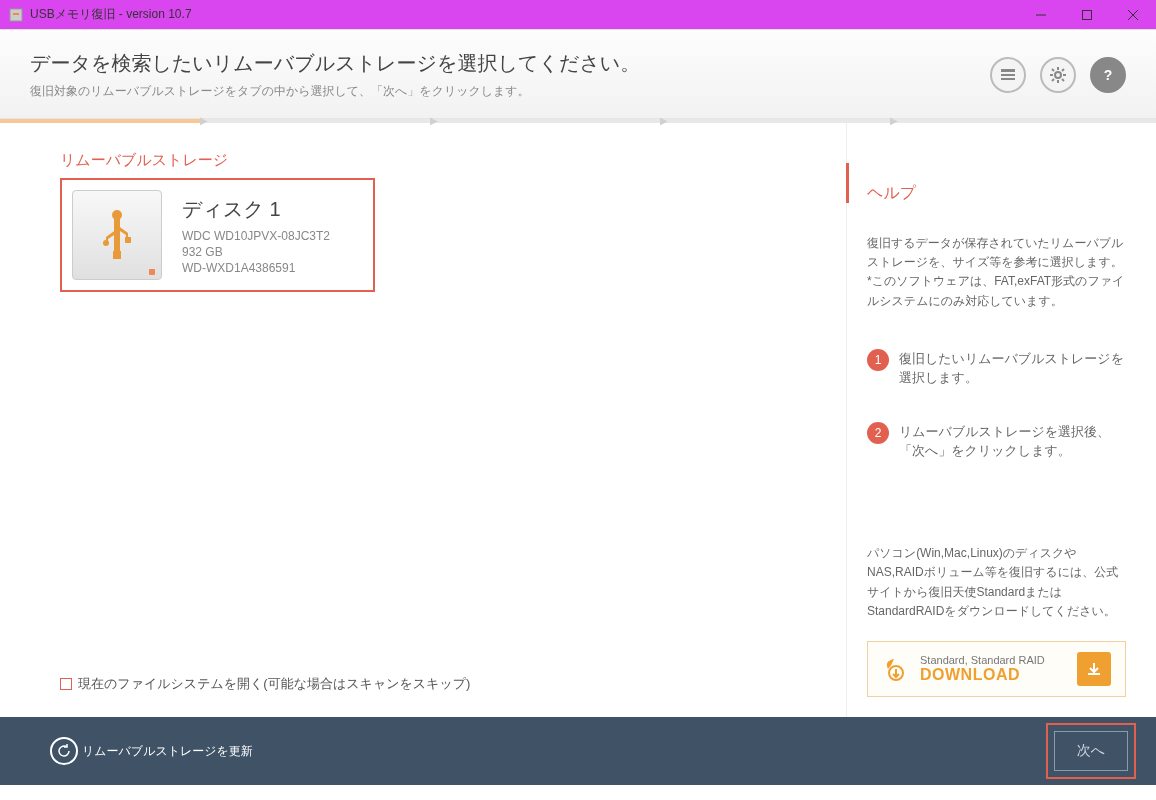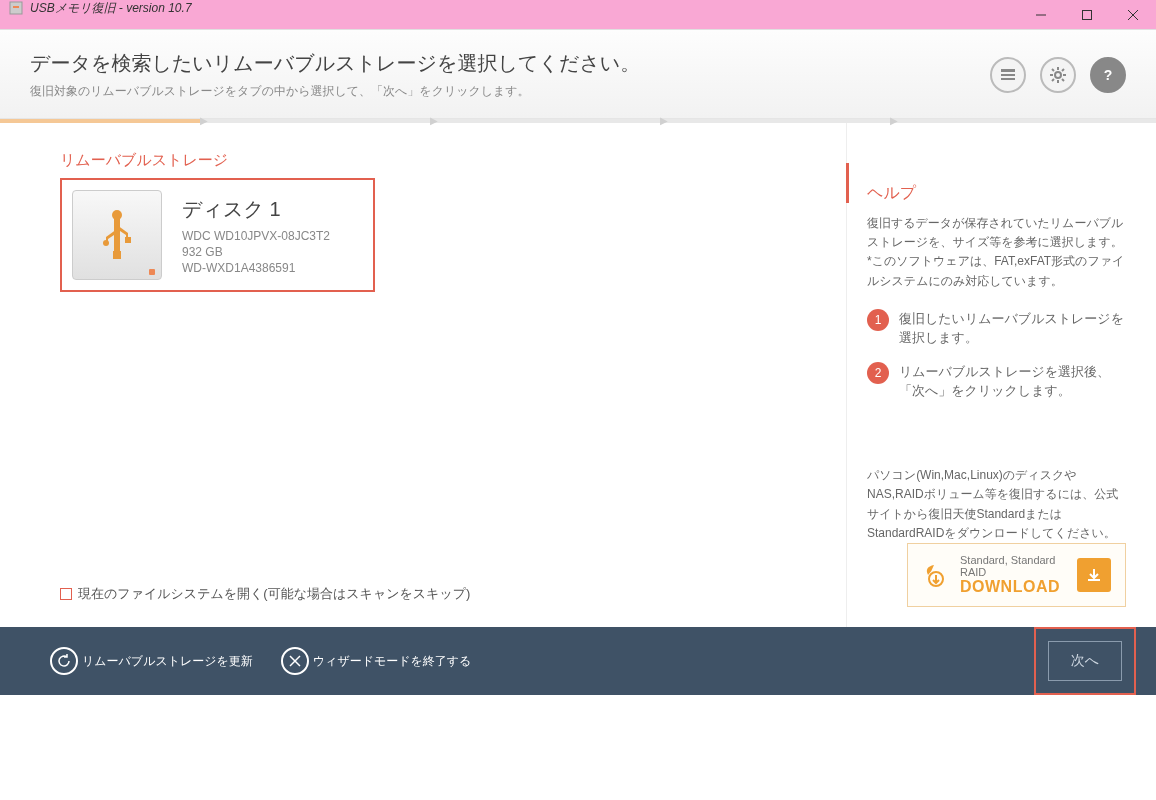--- a/index.html
+++ b/index.html
@@ -1,71 +1,71 @@
 <!DOCTYPE html>
 <html><head>
 <meta charset="utf-8">
 <style>
 * { box-sizing: border-box; margin: 0; padding: 0; }
 body { font-family: "Meiryo", "Yu Gothic", sans-serif; font-size: 13px; background: #fff; color: #555; width: 1156px; height: 800px; overflow: hidden; }
 
-.titlebar { height: 30px; display: flex; padding: 0 0 0 8px; background: #f9a8d4; border-bottom: 1px solid #e0e0e0; font-style: italic; }
+.titlebar { height: 30px; display: flex; align-items: center; padding: 0 0 0 8px; background: #d946ef; border-bottom: 1px solid #e0e0e0; }
 .titlebar .app-icon { width: 16px; height: 16px; margin-right: 6px; }
 .titlebar .title { font-size: 12px; color: #333; flex: 1; }
 .titlebar .win-controls { display: flex; }
 .titlebar .win-btn { width: 46px; height: 30px; display: flex; align-items: center; justify-content: center; }
 .titlebar .win-btn svg { stroke: #333; }
 
 .header { background: linear-gradient(#fdfdfd, #f2f2f2); padding: 20px 30px 18px 30px; display: flex; align-items: center; border-bottom: 1px solid #e5e5e5; }
 .header-text { flex: 1; }
 .header h1 { font-size: 20px; font-weight: normal; color: #444; margin-bottom: 6px; }
 .header p { font-size: 12px; color: #888; }
 .header-icons { display: flex; gap: 14px; }
 .header-icon { width: 36px; height: 36px; border-radius: 50%; background: #f4f4f4; border: 2px solid #bbb; display: flex; align-items: center; justify-content: center; cursor: pointer; }
 .header-icon.dark { background: #888; border-color: #888; }
 .header-icon svg { width: 18px; height: 18px; }
 
 .progress-strip { height: 4px; background: #e8e8e8; position: relative; }
 .progress-strip::before { content: ""; position: absolute; left: 0; top: 0; height: 100%; width: 200px; background: #f5c896; }
 .progress-strip .chev { position: absolute; top: -4px; color: #d0d0d0; font-size: 10px; }
 
-.body { display: flex; height: 504px; border-radius: 15px; }
+.body { display: flex; height: 594px; border-radius: 15px; }
 .main { flex: 1; padding: 28px 32px 10px 60px; display: flex; flex-direction: column; }
 .section-title { color: #e2604f; font-size: 15px; margin-bottom: 8px; }
 .disk-card { border: 2px solid #e2604f; padding: 10px; display: flex; gap: 20px; width: 315px; }
 .disk-icon { width: 90px; height: 90px; background: linear-gradient(#f8f8f8, #e0e0e0); border: 1px solid #ccc; border-radius: 4px; display: flex; align-items: center; justify-content: center; position: relative; }
 .disk-icon svg { width: 46px; height: 56px; }
 .disk-icon::after { content: ""; position: absolute; bottom: 4px; right: 6px; width: 6px; height: 6px; background: #e85; border-radius: 1px; }
 .disk-info { display: flex; flex-direction: column; justify-content: center; gap: 2px; }
 .disk-title { font-size: 20px; color: #444; margin-bottom: 4px; }
 .disk-meta { font-size: 12px; color: #888; }
 
 .main-bottom { margin-top: auto; padding-bottom: 14px; }
 .checkbox-row { display: flex; align-items: center; gap: 6px; font-size: 13px; color: #555; }
 .checkbox { width: 12px; height: 12px; border: 1px solid #e2604f; }
 
-.sidebar { width: 310px; padding: 60px 30px 20px 20px; border-left: 1px solid #eee; position: relative; display: flex; flex-direction: column; }
+.sidebar { width: 310px; padding: 60px 30px 20px 20px; border-left: 1px solid #eee; position: relative; display: flex; flex-direction: column; gap: 20px; }
 .sidebar::before { content: ""; position: absolute; left: -1px; top: 40px; width: 3px; height: 40px; background: #e2604f; }
 .help-title { color: #e2604f; font-size: 16px; margin-bottom: 10px; }
 .help-text { font-size: 12px; color: #666; line-height: 1.6; margin-bottom: 18px; }
 .step { display: flex; gap: 10px; margin-bottom: 14px; }
 .step-num { width: 22px; height: 22px; border-radius: 50%; background: #e2604f; color: #fff; display: flex; align-items: center; justify-content: center; font-size: 12px; flex-shrink: 0; }
 .step-text { font-size: 13px; color: #666; line-height: 1.5; }
 .dl-text { font-size: 12px; color: #666; line-height: 1.6; margin-top: auto; }
-.dl-box { border: 1px solid #f0d0a0; background: #fffdf8; padding: 10px 14px; display: flex; align-items: center; gap: 10px; margin-left: 40px; }
+.dl-box { border: 1px solid #f0d0a0; background: #fffdf8; padding: 10px 14px; display: flex; align-items: center; gap: 10px; }
 .dl-wing { width: 28px; height: 28px; }
 .dl-labels { flex: 1; }
 .dl-labels .s1 { font-size: 11px; color: #777; }
 .dl-labels .s2 { font-size: 16px; font-weight: bold; color: #f0a030; letter-spacing: 0.5px; }
 .dl-btn { width: 34px; height: 34px; background: #f0a030; border-radius: 3px; display: flex; align-items: center; justify-content: center; }
 
 .footer { height: 68px; background: #3f5266; display: flex; align-items: center; padding: 0 20px 0 50px; color: #fff; gap: 28px; }
 .footer-btn { display: flex; align-items: center; gap: 4px; font-size: 12px; cursor: pointer; }
 .footer-btn .circ { width: 28px; height: 28px; border: 2px solid #fff; border-radius: 50%; display: flex; align-items: center; justify-content: center; }
-.next-wrap { margin-left: auto; border: 2px solid #e2604f; padding: 12px; }
+.next-wrap { margin-left: auto; border: 2px solid #e2604f; padding: 6px; }
 .next-btn { border: 1px solid #8a9bad; padding: 10px 22px; color: #cdd6e0; font-size: 14px; }
 </style>
 </head>
 <body>
 
 <div class="titlebar">
   <svg class="app-icon" viewBox="0 0 16 16">
       <rect x="2" y="2" width="12" height="12" fill="#ccc" stroke="#999"></rect>
       <rect x="5" y="6" width="6" height="2" fill="#e85"></rect>
     </svg>
@@ -200,25 +200,16 @@
 
 <div class="footer">
   <div class="footer-btn">
     <span class="circ">
       <svg width="14" height="14" viewBox="0 0 14 14">
           <path d="M12 7 A5 5 0 1 1 10 3 M10 0 L10 3 L7 3" fill="none" stroke="#fff" stroke-width="1.5"></path>
         </svg>
     </span>
     <span>リムーバブルストレージを更新</span>
   </div>
-  <div class="footer-btn">
-    <span class="circ">
-      <svg width="12" height="12" viewBox="0 0 12 12">
-          <line x1="1" y1="1" x2="11" y2="11" stroke="#fff" stroke-width="1.5"></line>
-          <line x1="11" y1="1" x2="1" y2="11" stroke="#fff" stroke-width="1.5"></line>
-        </svg>
-    </span>
-    <span>ウィザードモードを終了する</span>
-  </div>
   <div class="next-wrap">
     <div class="next-btn">次へ</div>
   </div>
 </div>
 
 </body></html>

